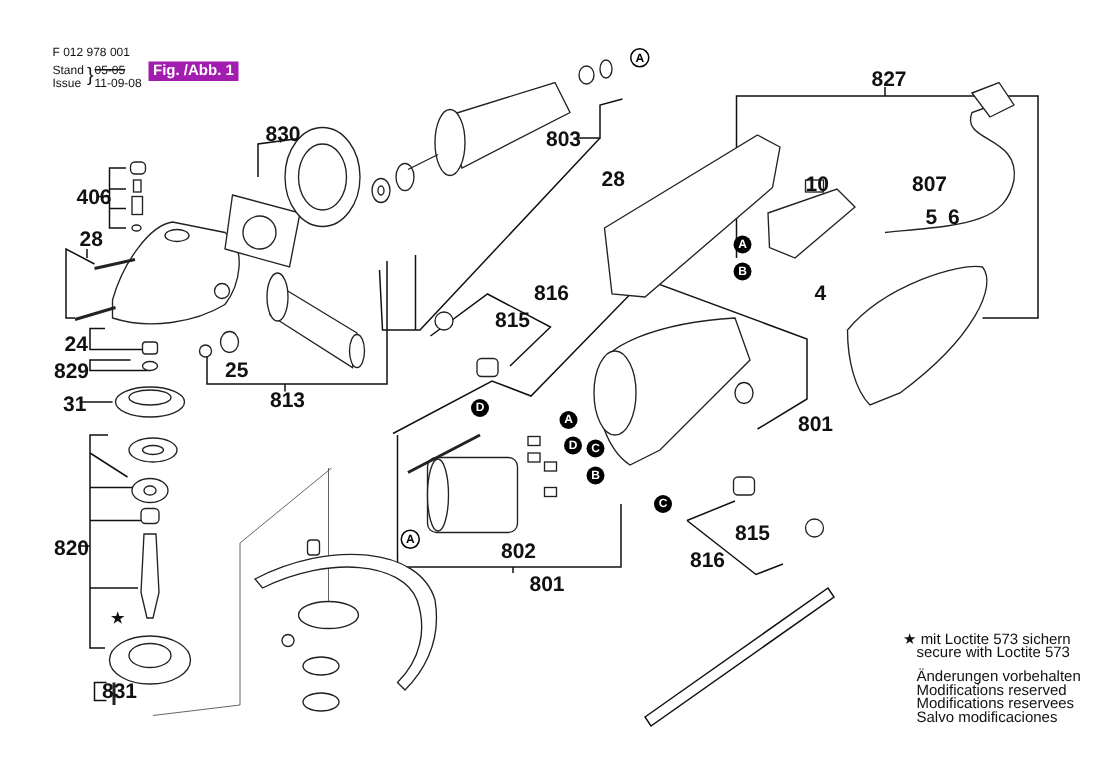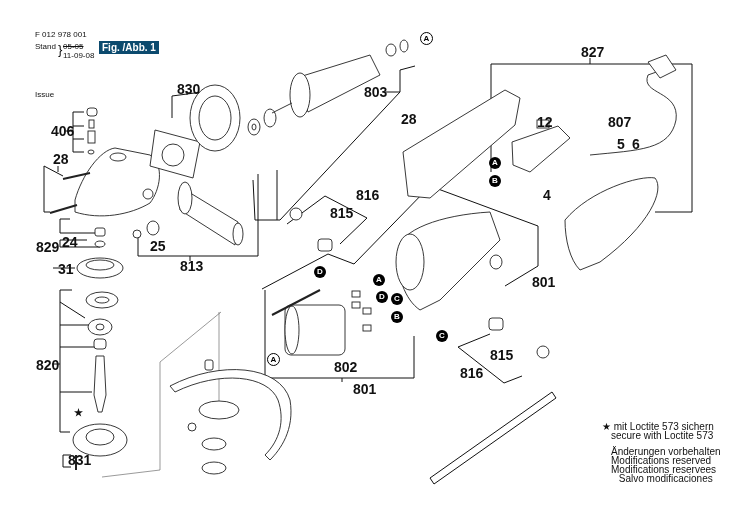--- a/index.html
+++ b/index.html
@@ -1,36 +1,36 @@
 <!DOCTYPE html>
 <html><head>
 <meta charset="utf-8">
 <style>
   html, body { margin:0; padding:0; background:#fff; }
   body { width:730px; height:516px; position:relative; overflow:hidden;
          font-family:"Liberation Sans", sans-serif; color:#111; }
   .hdr { position:absolute; font-size:8px; line-height:9px; }
-  .figtag { position:absolute; left:99px; top:41px; background:#0c4a6e; color:#fff;
+  .figtag { position:absolute; left:99px; top:41px; background:#a21caf; color:#fff;
             font-weight:bold; font-size:10px; padding:1px 3px; line-height:11px; }
   .lbl { position:absolute; font-weight:bold; font-size:14px; line-height:10px; }
   .badge { position:absolute; width:12px; height:12px; border-radius:50%;
            font-size:8px; font-weight:bold; text-align:center; line-height:12px; }
   .badge.dark { background:#000; color:#fff; }
   .badge.light { background:#fff; color:#000; border:1px solid #000; width:11px; height:11px; line-height:11px; }
   .notes { position:absolute; left:602px; top:422px; font-size:10px; line-height:9px; }
   .notes p { margin:0; }
   .notes .gap { height:7px; }
   svg#art { position:absolute; left:0; top:0; }
 </style>
 </head>
 <body>
 
 <div class="hdr" style="left:35px;top:30px;">F 012 978 001</div>
 <div class="hdr" style="left:35px;top:42px;">Stand</div>
-<div class="hdr" style="left:35px;top:51px;margin-top:39px;">Issue</div>
+<div class="hdr" style="left:35px;top:51px;">Issue</div>
 <div class="hdr" style="left:58px;top:41px;font-size:13px;line-height:18px;">}</div>
 <div class="hdr" style="left:63px;top:42px;text-decoration:line-through;">05-05</div>
 <div class="hdr" style="left:63px;top:51px;">11-09-08</div>
 <div class="figtag">Fig. /Abb. 1</div>
 
 <svg id="art" width="730" height="516" viewBox="0 0 730 516">
   <g fill="none" stroke="#111" stroke-width="1">
 
     <polyline points="491,172 491,64 692,64 692,212 655,212"></polyline>
     <line x1="590" y1="58" x2="590" y2="64"></line>
@@ -173,32 +173,32 @@
     <rect x="363" y="325" width="8" height="6"></rect>
   </g>
 </svg>
 
 <div class="lbl" style="left:177px;top:84px;">830</div>
 <div class="lbl" style="left:364px;top:87px;">803</div>
 <div class="lbl" style="left:581px;top:47px;">827</div>
 <div class="lbl" style="left:51px;top:126px;">406</div>
 <div class="lbl" style="left:53px;top:154px;">28</div>
 <div class="lbl" style="left:401px;top:114px;">28</div>
-<div class="lbl" style="left:537px;top:117px;">12</div>
+<div class="lbl" style="left:537px;top:117px;">10</div>
 <div class="lbl" style="left:608px;top:117px;">807</div>
 <div class="lbl" style="left:617px;top:139px;">5</div>
 <div class="lbl" style="left:632px;top:139px;">6</div>
 <div class="lbl" style="left:543px;top:190px;">4</div>
-<div class="lbl" style="left:43px;top:237px;margin-left:19px;">24</div>
+<div class="lbl" style="left:43px;top:224px;">24</div>
 <div class="lbl" style="left:150px;top:241px;">25</div>
 <div class="lbl" style="left:36px;top:242px;">829</div>
 <div class="lbl" style="left:180px;top:261px;">813</div>
 <div class="lbl" style="left:356px;top:190px;">816</div>
 <div class="lbl" style="left:330px;top:208px;">815</div>
-<div class="lbl" style="left:58px;top:264px;">31</div>
+<div class="lbl" style="left:42px;top:264px;">31</div>
 <div class="lbl" style="left:532px;top:277px;">801</div>
 <div class="lbl" style="left:36px;top:360px;">820</div>
 <div class="lbl" style="left:334px;top:362px;">802</div>
 <div class="lbl" style="left:353px;top:384px;">801</div>
 <div class="lbl" style="left:490px;top:350px;">815</div>
 <div class="lbl" style="left:460px;top:368px;">816</div>
 <div class="lbl" style="left:36px;top:455px;padding-left:32px;">831</div>
 
 <div class="badge light" style="left:420px;top:32px;">A</div>
 <div class="badge dark" style="left:489px;top:157px;">A</div>
@@ -213,14 +213,14 @@
 
 <div class="lbl" style="left:74px;top:408px;font-size:10px;">★</div>
 
 <div class="notes">
   <p><span>★</span> <span>mit Loctite 573 sichern</span></p>
   <p style="padding-left:9px;">secure with Loctite 573</p>
   <div class="gap"></div>
   <p style="padding-left:9px;">Änderungen vorbehalten</p>
   <p style="padding-left:9px;">Modifications reserved</p>
   <p style="padding-left:9px;">Modifications reservees</p>
-  <p style="padding-left:9px;text-align:center;">Salvo modificaciones</p>
+  <p style="padding-left:9px;">Salvo modificaciones</p>
 </div>
 
 </body></html>

